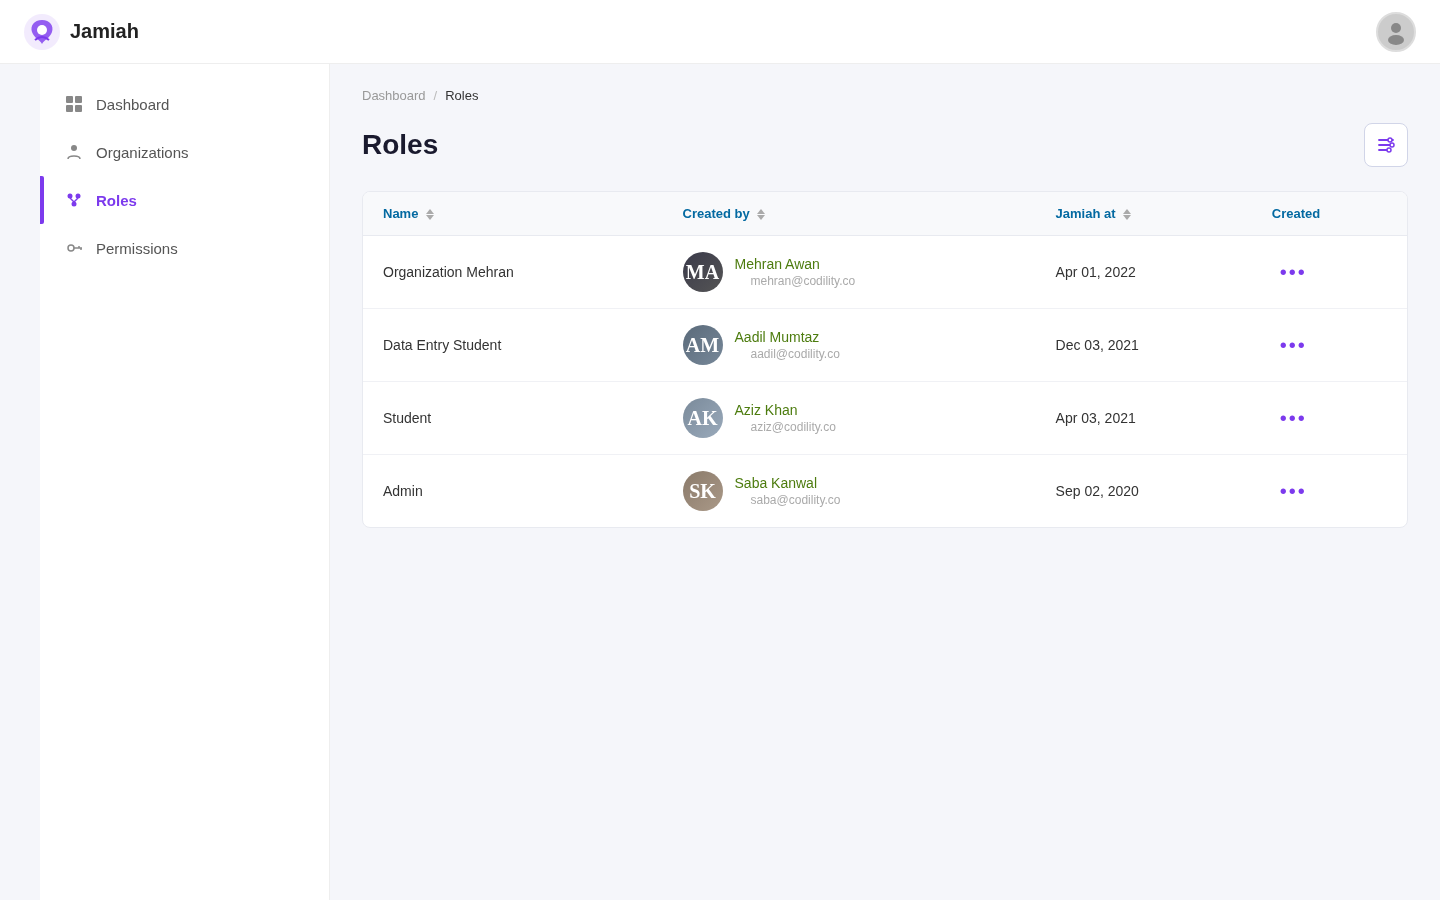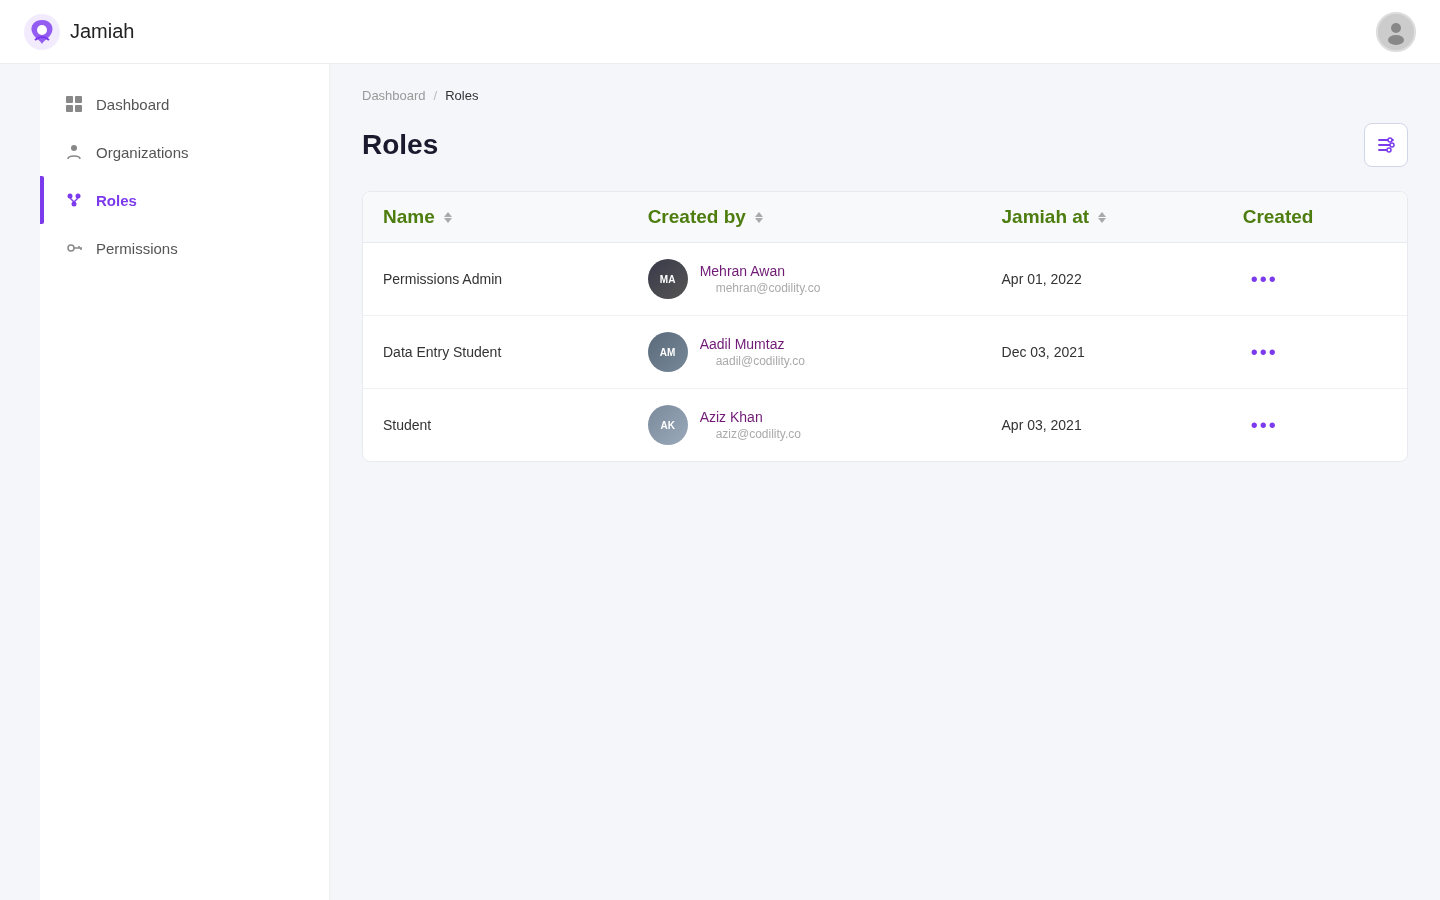--- a/index.html
+++ b/index.html
@@ -20,21 +20,21 @@
       display: flex;
       align-items: center;
       gap: 10px;
     }
     .logo-icon {
       width: 36px;
       height: 36px;
     }
     .logo-text {
       font-size: 20px;
-      font-weight: 400;
+      font-weight: 700;
       color: #222;
     }
     .user-avatar {
       width: 40px;
       height: 40px;
       border-radius: 50%;
       background: #ccc;
       overflow: hidden;
       display: flex;
       align-items: center;
@@ -148,23 +148,23 @@
     table {
       width: 100%;
       border-collapse: collapse;
     }
     thead tr {
       background: #f8f9fb;
     }
     th {
       padding: 14px 20px;
       text-align: left;
-      font-size: 19px;
+      font-size: 13px;
       font-weight: 600;
-      color: #4d7c0f;
+      color: #0369a1;
       border-bottom: 1px solid #e8eaf0;
     }
     th .sort-icon {
       display: inline-flex;
       flex-direction: column;
       margin-left: 4px;
       vertical-align: middle;
       gap: 1px;
     }
     th .sort-icon span {
@@ -200,28 +200,29 @@
     .creator-avatar {
       width: 40px;
       height: 40px;
       border-radius: 50%;
       background: #ddd;
       overflow: hidden;
       flex-shrink: 0;
       display: flex;
       align-items: center;
       justify-content: center;
-      font-size: 10px;
+      font-size: 20px;
       font-weight: 600;
       color: #fff;
+      font-family: Liberation Serif, serif;
     }
     .creator-name {
       font-size: 14px;
       font-weight: 500;
-      color: #701a75;
+      color: #4d7c0f;
     }
     .creator-email {
       font-size: 12px;
       color: #aaa;
       margin-top: 2px;
       padding-left: 16px;
     }
     .actions-btn {
       background: none;
       border: none;
@@ -361,21 +362,21 @@
                 <span class="down"></span>
               </span>
             </th>
             <th>
               <span>Created</span>
             </th>
           </tr>
         </thead>
         <tbody id="table-body">
         <tr>
-      <td>Permissions Admin</td>
+      <td>Organization Mehran</td>
       <td>
         <div class="creator-cell">
           <div class="creator-avatar av-mehran">
             MA
           </div>
           <div>
             <div class="creator-name">Mehran Awan</div>
             <div class="creator-email">mehran@codility.co</div>
           </div>
         </div>
@@ -414,18 +415,36 @@
             <div class="creator-name">Aziz Khan</div>
             <div class="creator-email">aziz@codility.co</div>
           </div>
         </div>
       </td>
       <td>Apr 03, 2021</td>
       <td>
         <button class="actions-btn" title="Actions">•••</button>
       </td>
     </tr>
+            <tr>
+      <td>Admin</td>
+      <td>
+        <div class="creator-cell">
+          <div class="creator-avatar av-saba">
+            SK
+          </div>
+          <div>
+            <div class="creator-name">Saba Kanwal</div>
+            <div class="creator-email">saba@codility.co</div>
+          </div>
+        </div>
+      </td>
+      <td>Sep 02, 2020</td>
+      <td>
+        <button class="actions-btn" title="Actions">•••</button>
+      </td>
+    </tr>
           </tbody>
       </table>
     </div>
 
   </main>
 </div>
 
 </body></html>

